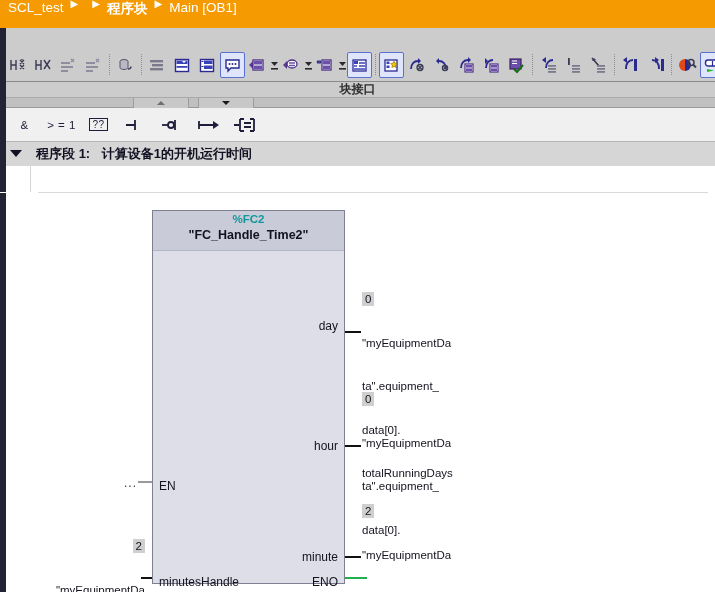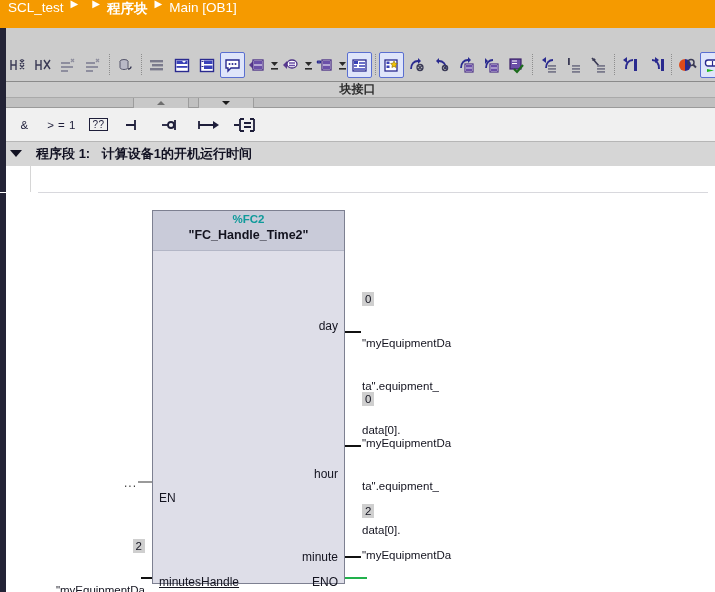--- a/index.html
+++ b/index.html
@@ -585,34 +585,35 @@
     
     
   </div>
   <div class="wire" style="left:141px;top:384px;width:13px;"></div>
 
   <div id="fcblock">
     <div id="fc-header">
       <div id="fc-num">%FC2</div>
       <div id="fc-name">"FC_Handle_Time2"</div>
     </div>
-    <div class="pin-in" style="top:280px;">EN</div>
-    <div class="pin-in" style="top:364px;text-decoration:underline;">minutesHandle</div>
+    <div class="pin-in" style="top:268px;">EN</div>
+    <div class="pin-in" style="top:364px;">minutesHandle</div>
     <div class="pin-out" style="top:108px;">day</div>
-    <div class="pin-out" style="top:228px;margin-top:28px;">hour</div>
+    <div class="pin-out" style="top:228px;">hour</div>
     <div class="pin-out" style="top:339px;">minute</div>
     <div class="pin-out" style="top:364px;margin-left:20px;">ENO</div>
   </div>
 
   <div class="wire" style="left:345px;top:138px;width:16px;"></div>
   <div class="operand" style="left:362px;top:70px;width:130px;">
     <div><span class="val">0</span></div>
     <div>"myEquipmentDa</div>
     <div>ta".equipment_</div>
     <div>data[0].</div>
+    <div>totalRunningDays</div>
   </div>
 
   <div class="wire" style="left:345px;top:252px;width:16px;"></div>
   <div class="operand" style="left:362px;top:170px;width:130px;">
     <div><span class="val">0</span></div>
     <div>"myEquipmentDa</div>
     <div>ta".equipment_</div>
     <div>data[0].</div>
     
   </div>

